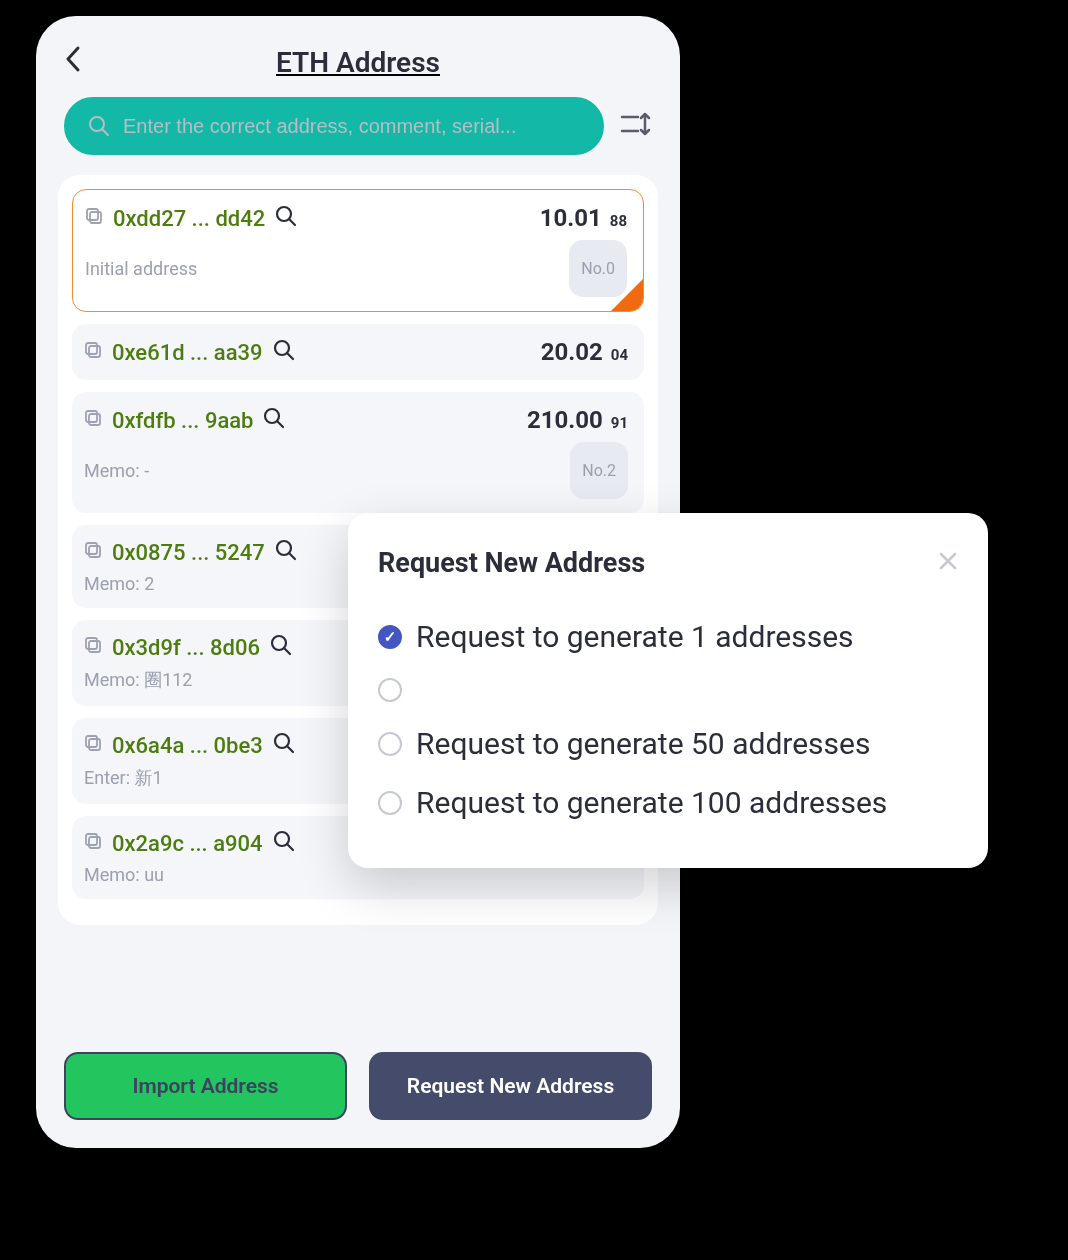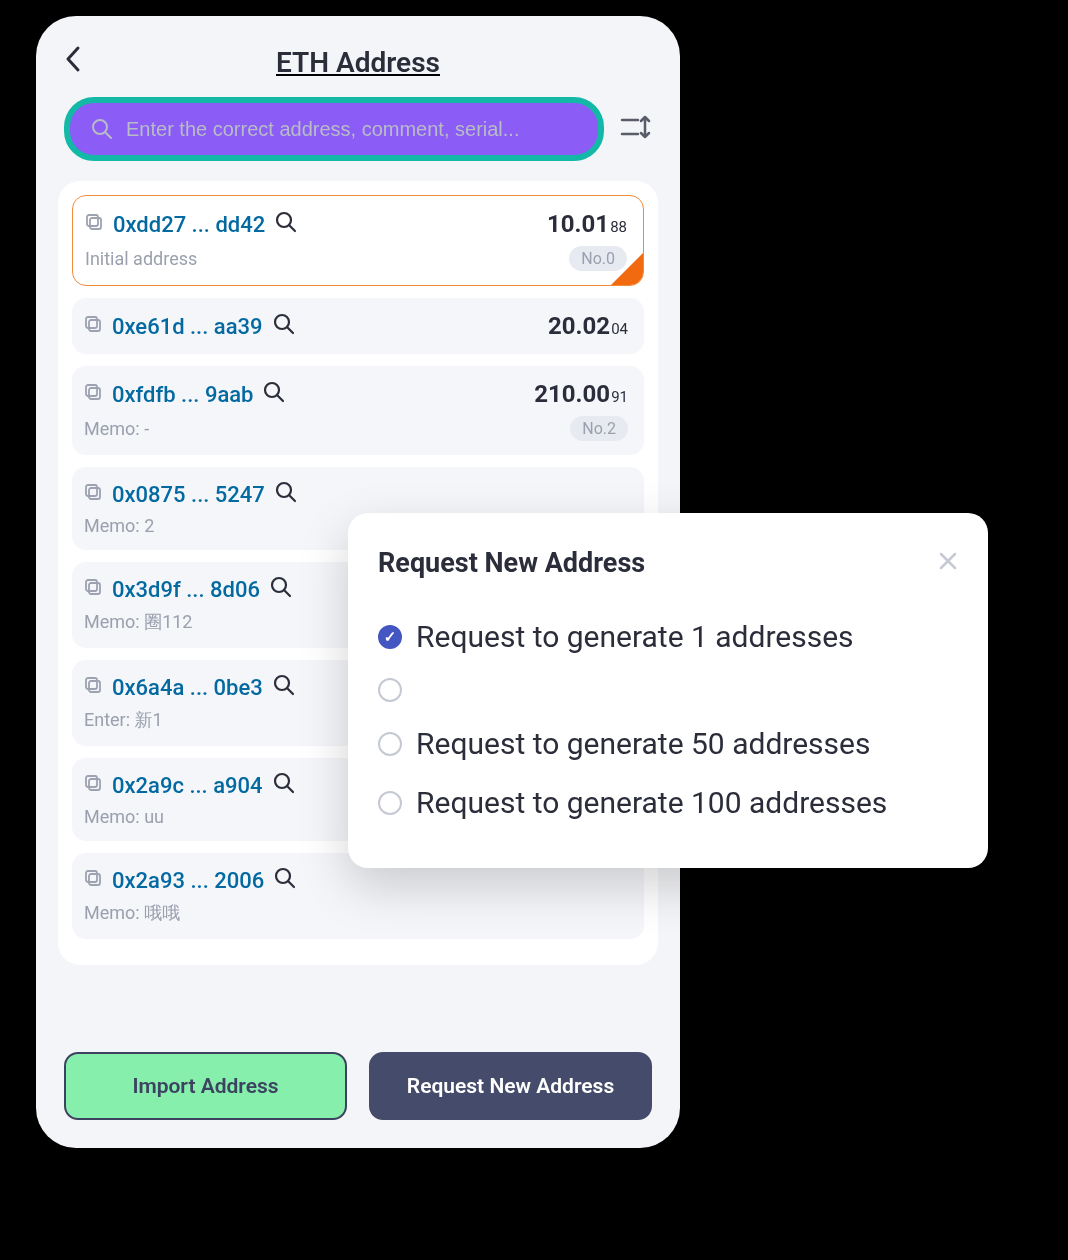--- a/index.html
+++ b/index.html
@@ -45,22 +45,22 @@
 .search-row {
   display: flex;
   align-items: center;
   padding: 0 28px;
   gap: 16px;
 }
 .search-box {
   flex: 1;
   display: flex;
   align-items: center;
-  background: #8b5cf6;
-  border: 6px solid #14b8a6;
+  background: #14b8a6;
+  border: 3px solid #14b8a6;
   border-radius: 30px;
   padding: 14px 20px;
   gap: 12px;
 }
 .search-icon { color: #b8bcc7; flex-shrink: 0; }
 .search-input {
   border: none;
   outline: none;
   font-size: 20px;
   color: #2b2e3a;
@@ -95,62 +95,62 @@
   width: 0;
   height: 0;
   border-left: 32px solid transparent;
   border-bottom: 32px solid #f26a0f;
 }
 .addr-row1 {
   display: flex;
   align-items: center;
 }
 .copy-icon { color: #9da2b0; margin-right: 10px; flex-shrink: 0; }
-.addr-text { font-size: 22px; font-weight: 500; color: #0369a1; margin-right: 10px; }
+.addr-text { font-size: 22px; font-weight: 500; color: #4d7c0f; margin-right: 10px; }
 .mag-icon { color: #2b2e3a; flex-shrink: 0; }
 .balance {
   margin-left: auto;
   font-size: 24px;
   font-weight: 700;
   color: #2b2e3a;
 }
-.balance-sub { font-size: 15px; font-weight: 400; margin-left: 1px; }
+.balance-sub { font-size: 15px; font-weight: 700; margin-left: 8px; }
 .addr-row2 {
   display: flex;
   align-items: center;
   margin-top: 8px;
 }
 .memo { font-size: 18px; color: #9ba0ae; }
 .badge {
   margin-left: auto;
   background: #e7eaf0;
   color: #9ba0ae;
   font-size: 16px;
-  padding: 3px 12px;
+  padding: 19px 12px;
   border-radius: 14px;
 }
 .bottom-bar {
   position: absolute;
   bottom: 28px;
   left: 28px;
   right: 28px;
   display: flex;
   gap: 22px;
 }
 .btn {
   flex: 1;
   padding: 20px 10px;
   border-radius: 14px;
   font-size: 21px;
   font-weight: 600;
   text-align: center;
   cursor: pointer;
 }
 .btn-outline {
-  background: #86efac;
+  background: #22c55e;
   border: 2px solid #3c4360;
   color: #3c4360;
 }
 .btn-filled {
   background: #454b6a;
   color: #fff;
   border: 2px solid #454b6a;
 }
 .modal {
   position: absolute;
@@ -354,36 +354,20 @@
               <rect x="2" y="2" width="11" height="11" rx="2" stroke="#9da2b0" stroke-width="1.8" fill="none"></rect>
             </svg></span>
           <span class="addr-text">0x2a9c ... a904</span>
           <span class="mag-icon"><svg width="22" height="22" viewBox="0 0 22 22">
               <circle cx="9" cy="9" r="7" stroke="#2b2e3a" stroke-width="2.2" fill="none"></circle>
               <line x1="14" y1="14" x2="20" y2="20" stroke="#2b2e3a" stroke-width="2.2" stroke-linecap="round"></line>
             </svg></span>
         </div>
         <div class="addr-row2">
           <span class="memo">Memo: uu</span>
-        </div>
-      </div>
-      <div class="addr-card">
-        <div class="addr-row1">
-          <span class="copy-icon"><svg width="18" height="18" viewBox="0 0 18 18">
-              <rect x="5" y="5" width="11" height="11" rx="2" stroke="#9da2b0" stroke-width="1.8" fill="none"></rect>
-              <rect x="2" y="2" width="11" height="11" rx="2" stroke="#9da2b0" stroke-width="1.8" fill="none"></rect>
-            </svg></span>
-          <span class="addr-text">0x2a93 ... 2006</span>
-          <span class="mag-icon"><svg width="22" height="22" viewBox="0 0 22 22">
-              <circle cx="9" cy="9" r="7" stroke="#2b2e3a" stroke-width="2.2" fill="none"></circle>
-              <line x1="14" y1="14" x2="20" y2="20" stroke="#2b2e3a" stroke-width="2.2" stroke-linecap="round"></line>
-            </svg></span>
-        </div>
-        <div class="addr-row2">
-          <span class="memo">Memo: 哦哦</span>
         </div>
       </div>
     </div>
 
   <div class="bottom-bar">
     <div class="btn btn-outline">Import Address</div>
     <div class="btn btn-filled">Request New Address</div>
   </div>
 </div>
 

